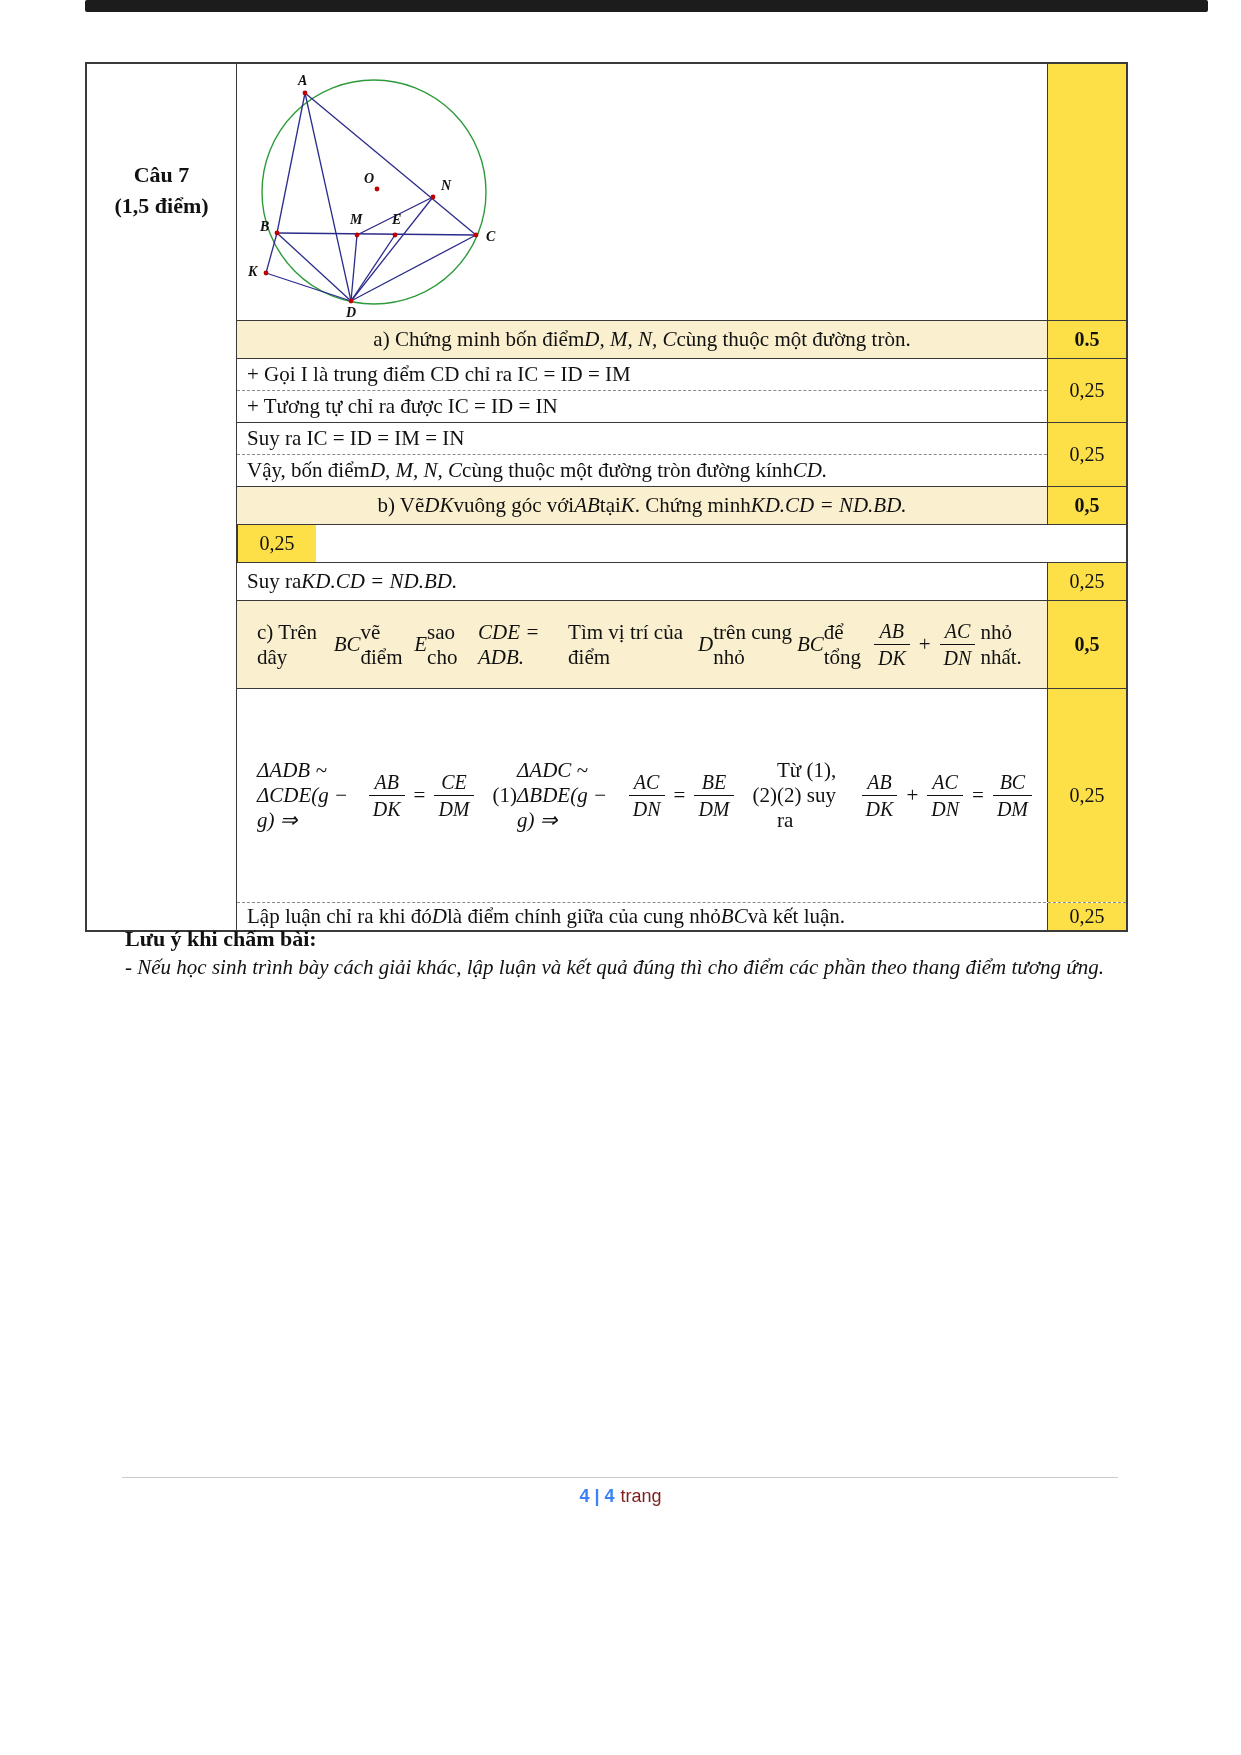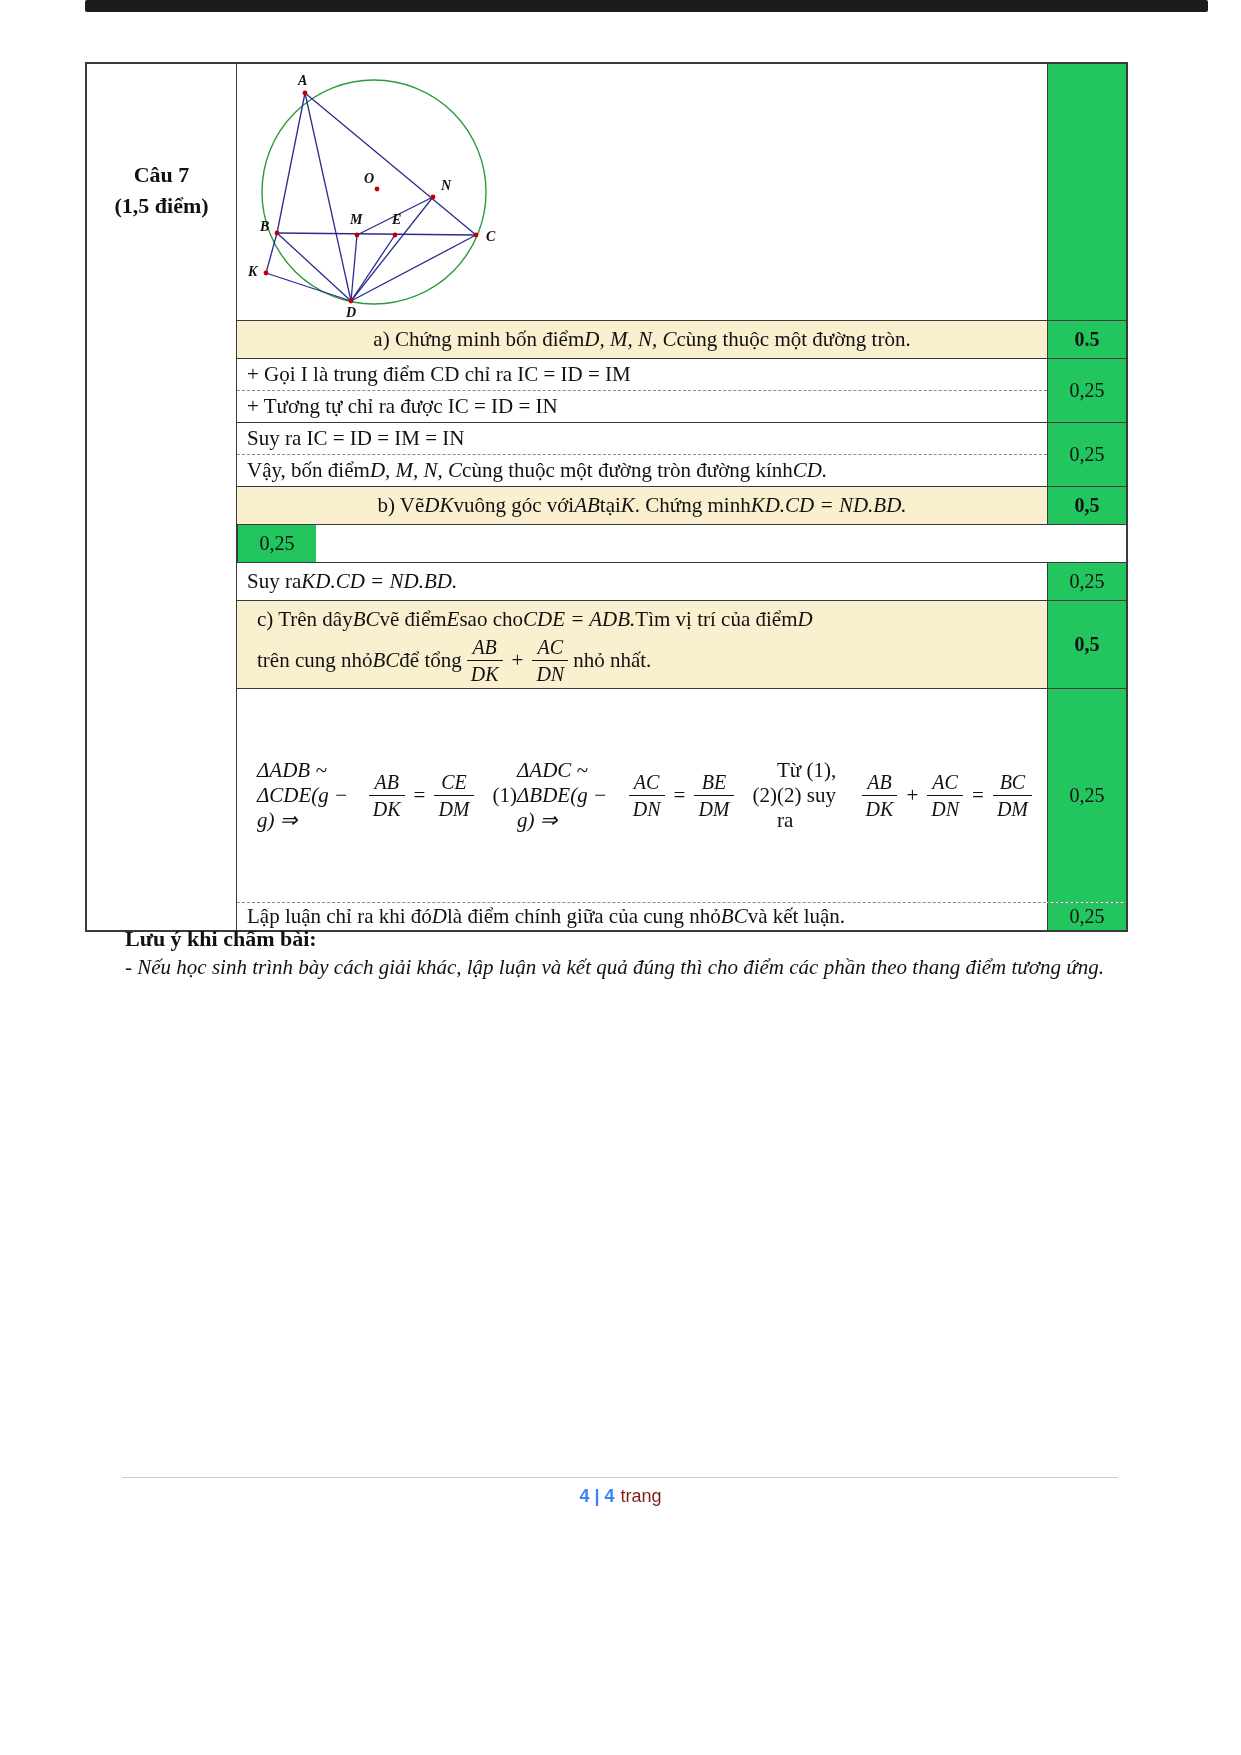--- a/index.html
+++ b/index.html
@@ -50,21 +50,21 @@
     align-items: center;
     overflow: hidden;
   }
   .cell-point {
     flex: 0 0 79px;
     border-left: 1.4px solid #3a3a3a;
     display: flex;
     align-items: center;
     justify-content: center;
     font-size: 20px;
-    background: #22c55e;
+    background: #fde047;
   }
   .cell-point.bold { font-weight: bold; }
   .highlight { background: #faf0cf; }
   .center { justify-content: center; }
   .mi { font-style: italic; }
   
   .r-fig  { height: 256px; }
   .r-sm   { height: 38px; }
   .r-grp  { height: 64px; }
   .r-c    { height: 88px; }
@@ -74,21 +74,21 @@
   .group-cell { flex: 1; display: flex; flex-direction: column; padding: 0; }
   .subline {
     flex: 1;
     display: flex;
     align-items: center;
     padding: 0 10px;
     font-size: 21px;
   }
   .subline + .subline { border-top: 1.2px dashed #8a8a8a; }
   
-  .c-cell { flex: 1; display: flex; flex-direction: column; justify-content: center; padding: 2px 10px 2px 20px; font-size: 21px; }
+  .c-cell { flex: 1; display: flex; flex-direction: row; justify-content: center; padding: 2px 10px 2px 20px; font-size: 21px; }
   .c-line { display: flex; align-items: center; min-height: 32px; }
   
   .math-cell { flex: 1; display: flex; flex-direction: row; padding: 4px 10px 4px 20px; }
   .equation { flex: 1; display: flex; align-items: center; font-size: 21px; }
   .frac {
     display: inline-block;
     text-align: center;
     vertical-align: middle;
     font-style: italic;
     font-size: 20px;

